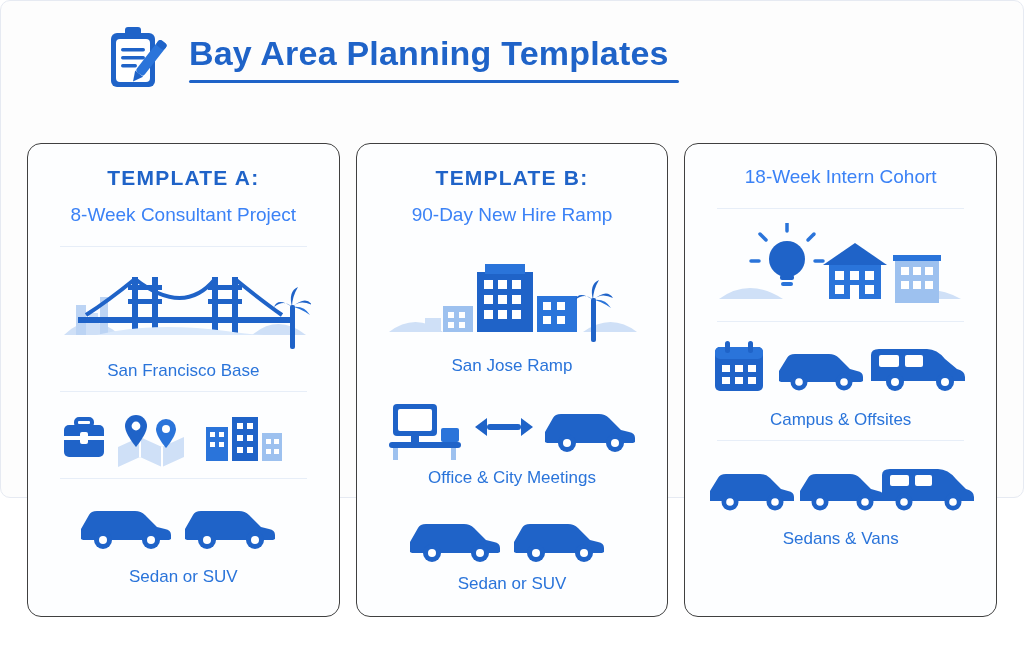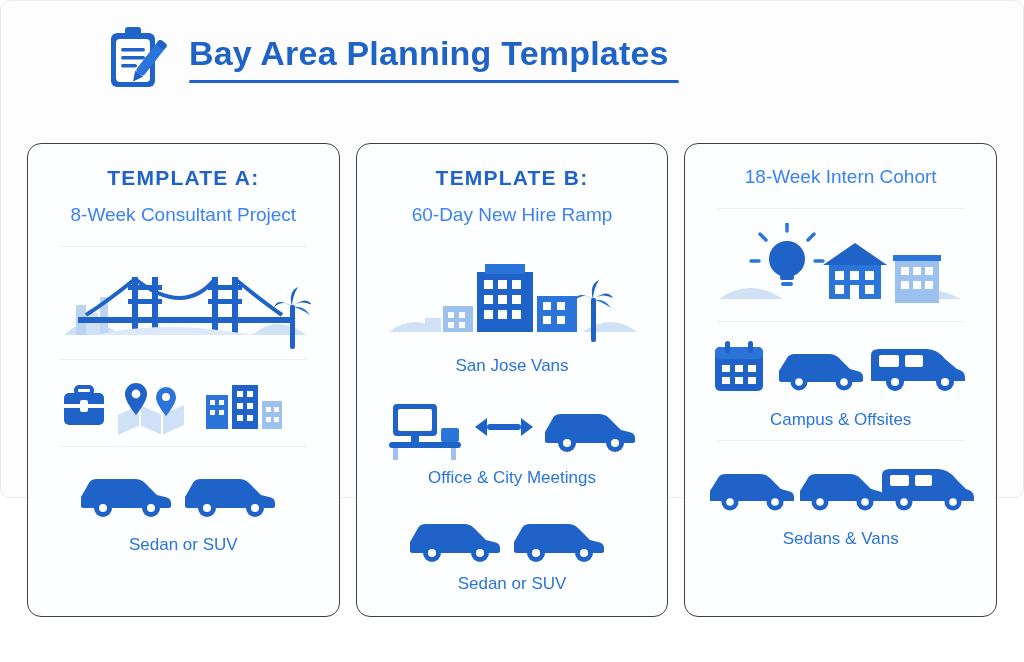--- a/index.html
+++ b/index.html
@@ -191,20 +191,21 @@
 
           <g transform="translate(228,30)">
             <rect x="6" y="14" width="5" height="44" rx="2" fill="#1f63c8"></rect>
             <path d="M8 16 Q-6 6 -10 16 Q0 8 8 16Z" fill="#1f63c8"></path>
             <path d="M8 16 Q22 4 28 14 Q16 8 8 16Z" fill="#1f63c8"></path>
             <path d="M8 16 Q4 0 14 -4 Q8 6 8 16Z" fill="#1f63c8"></path>
             <path d="M8 16 Q20 14 26 24 Q14 16 8 16Z" fill="#2a74da"></path>
           </g>
         </svg>
       </div>
+      <div class="row-label">San Francisco Base</div>
       <div class="divider"></div>
 
       <div class="art small">
         <svg width="255" height="64" viewBox="0 0 255 64" aria-hidden="true">
 
           <g transform="translate(6,10)">
             <rect x="14" y="4" width="16" height="7" rx="3" fill="none" stroke="#1f63c8" stroke-width="4"></rect>
             <rect x="2" y="10" width="40" height="32" rx="5" fill="#1f63c8"></rect>
             <rect x="2" y="21" width="40" height="4" fill="#ffffff"></rect>
             <rect x="18" y="17" width="8" height="12" rx="2" fill="#ffffff"></rect>
@@ -267,21 +268,21 @@
           <circle cx="182" cy="45" r="9" fill="#1f63c8"></circle>
             <circle cx="182" cy="45" r="4" fill="#ffffff"></circle>
         </svg>
       </div>
       <div class="row-label">Sedan or SUV</div>
       <div class="spacer"></div>
     </div>
 
     <div class="card">
       <div class="card-title">TEMPLATE B:</div>
-      <div class="card-subtitle">60-Day New Hire Ramp</div>
+      <div class="card-subtitle">90-Day New Hire Ramp</div>
       <div class="divider"></div>
 
       <div class="art">
         <svg width="255" height="92" viewBox="0 0 255 92" aria-hidden="true">
           <path d="M4 76 Q30 56 58 76 Z" fill="#cfe0f7"></path>
           <path d="M198 76 Q226 56 252 76 Z" fill="#cfe0f7"></path>
 
           <rect x="58" y="50" width="30" height="26" fill="#9dc1ef"></rect>
           <g fill="#ffffff">
             <rect x="63" y="56" width="6" height="6"></rect>
@@ -315,21 +316,21 @@
 
           <g transform="translate(196,26)">
             <rect x="10" y="16" width="5" height="44" rx="2" fill="#1f63c8"></rect>
             <path d="M12 18 Q-2 8 -6 18 Q4 10 12 18Z" fill="#1f63c8"></path>
             <path d="M12 18 Q26 6 32 16 Q20 10 12 18Z" fill="#1f63c8"></path>
             <path d="M12 18 Q8 2 18 -2 Q12 8 12 18Z" fill="#1f63c8"></path>
             <path d="M12 18 Q24 16 30 26 Q18 18 12 18Z" fill="#2a74da"></path>
           </g>
         </svg>
       </div>
-      <div class="row-label">San Jose Vans</div>
+      <div class="row-label">San Jose Ramp</div>
       <div class="divider"></div>
 
       <div class="art small">
         <svg width="255" height="64" viewBox="0 0 255 64" aria-hidden="true">
 
           <g transform="translate(4,6)">
             <rect x="4" y="2" width="44" height="32" rx="4" fill="#1f63c8"></rect>
             <rect x="9" y="7" width="34" height="22" rx="2" fill="#ffffff"></rect>
             <rect x="22" y="34" width="8" height="6" fill="#1f63c8"></rect>
             <rect x="0" y="40" width="72" height="6" rx="3" fill="#1f63c8"></rect>

